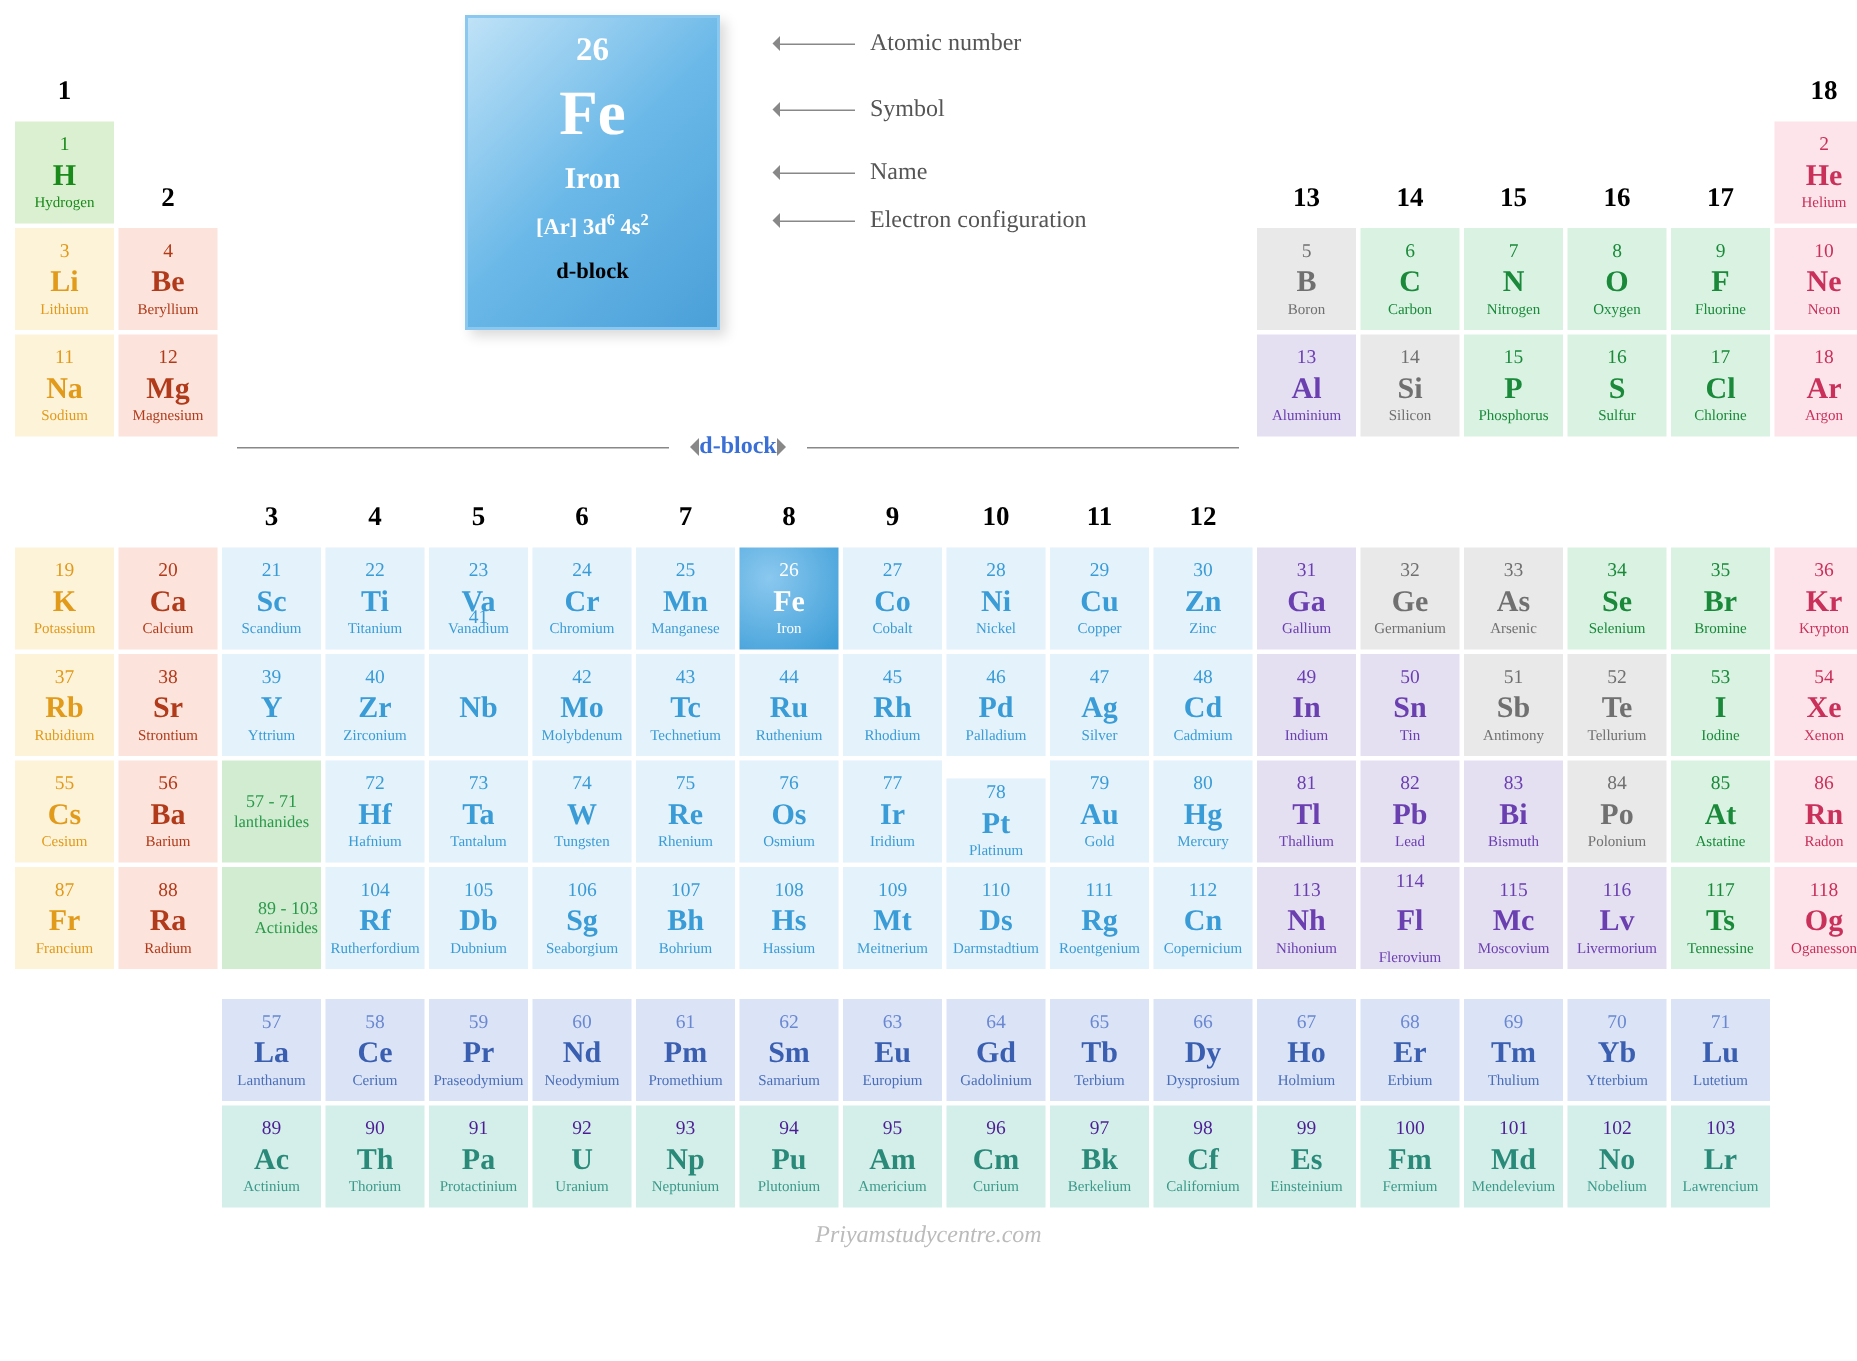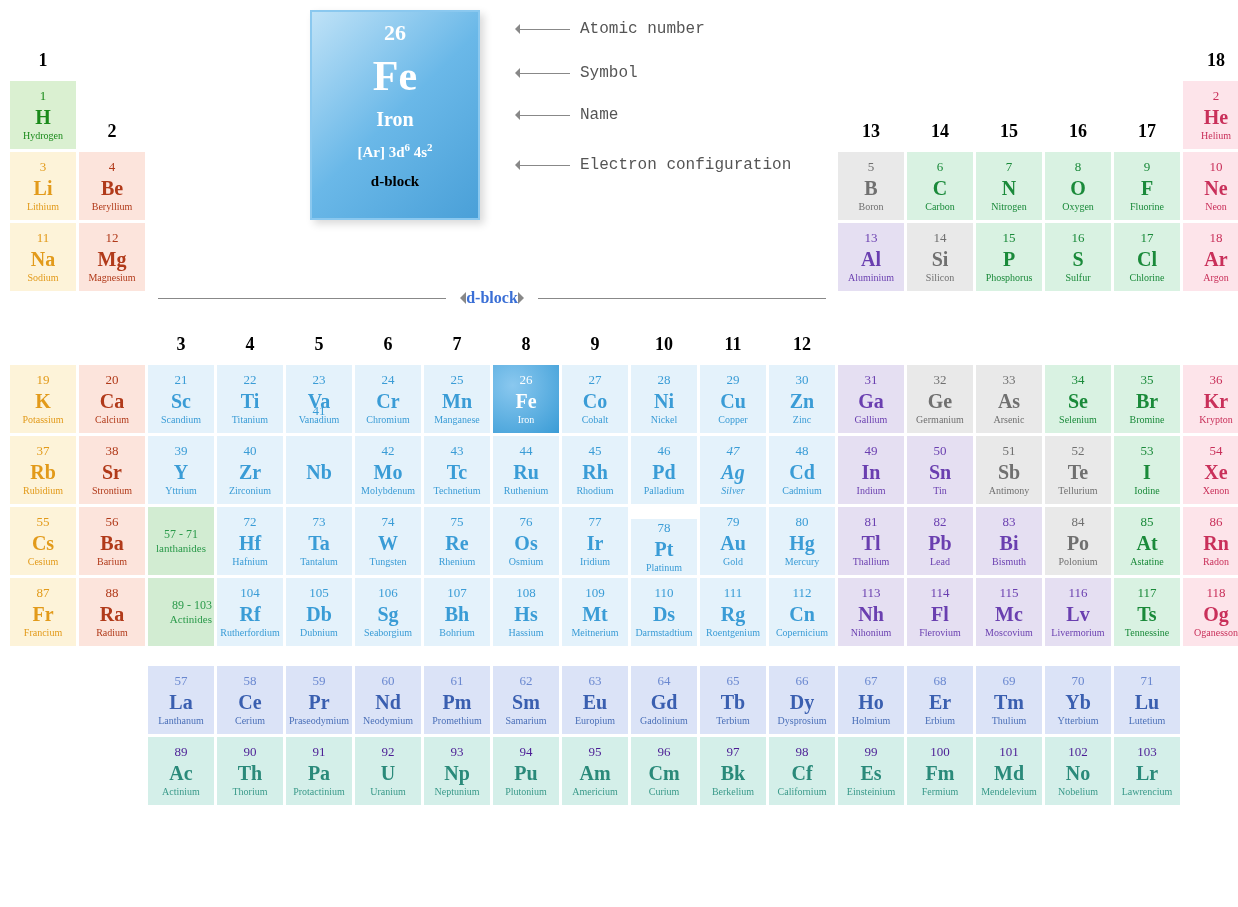--- a/index.html
+++ b/index.html
@@ -92,30 +92,30 @@
     color: #fff;
     padding-top: 8px;
   }
   .legend-cell .lnum{ font-size:22px; font-weight:bold;}
   .legend-cell .lsym{ font-size:42px; font-weight:bold; margin-top:6px;}
   .legend-cell .lname{ font-size:20px; font-weight:bold; margin-top:8px;}
   .legend-cell .lec{ font-size:15px; font-weight:bold; margin-top:10px;}
   .legend-cell .lec sup{ font-size:11px;}
   .legend-cell .lblk{ font-size:15px; font-weight:bold; color:#000; margin-top:12px;}
   .legend-labels { margin-left: 40px; }
-  .legend-labels div{ color:#555; font-size:16px; position:relative; padding-left:60px;font-family:Liberation Mono, monospace;}
+  .legend-labels div{ color:#555; font-size:16px; position:relative; padding-left:60px;}
   .legend-labels div::before{
     content:""; position:absolute; left:0; top:50%; width:50px; height:1px; background:#888;
   }
   .legend-labels div::after{
     content:""; position:absolute; left:0; top:50%; transform:translateY(-50%);
     border:5px solid transparent; border-right-color:#888;
     left:-10px;
   }
-  .ll1{ margin-top:10px;} .ll2{ margin-top:26px;} .ll3{ margin-top:24px;} .ll4{ margin-top:32px;}
+  .ll1{ margin-top:10px;} .ll2{ margin-top:26px;} .ll3{ margin-top:24px;} .ll4{ margin-top:14px;}
 
   .dblock-arrow {
     position:absolute;
     top: 278px;
     left: 140px;
     width: 684px;
     height: 20px;
     display:flex;
     align-items:center;
     justify-content:center;
@@ -407,21 +407,21 @@
       <div class="cell tm" style="grid-area: 7 / 9;">
         <div class="num">45</div>
         <div class="sym">Rh</div>
         <div class="nm">Rhodium</div>
       </div>
       <div class="cell tm" style="grid-area: 7 / 10;">
         <div class="num">46</div>
         <div class="sym">Pd</div>
         <div class="nm">Palladium</div>
       </div>
-      <div class="cell tm" style="grid-area: 7 / 11; font-style: italic;">
+      <div class="cell tm" style="grid-area: 7 / 11;">
         <div class="num">47</div>
         <div class="sym">Ag</div>
         <div class="nm">Silver</div>
       </div>
       <div class="cell tm" style="grid-area: 7 / 12;">
         <div class="num">48</div>
         <div class="sym">Cd</div>
         <div class="nm">Cadmium</div>
       </div>
       <div class="cell ptm" style="grid-area: 7 / 13;">
@@ -592,21 +592,21 @@
       <div class="cell tm" style="grid-area: 9 / 12;">
         <div class="num">112</div>
         <div class="sym">Cn</div>
         <div class="nm">Copernicium</div>
       </div>
       <div class="cell ptm" style="grid-area: 9 / 13;">
         <div class="num">113</div>
         <div class="sym">Nh</div>
         <div class="nm">Nihonium</div>
       </div>
-      <div class="cell ptm" style="grid-area: 9 / 14;">
+      <div class="cell ptm" style="grid-area: 9 / 14; justify-content: space-between;">
         <div class="num">114</div>
         <div class="sym">Fl</div>
         <div class="nm">Flerovium</div>
       </div>
       <div class="cell ptm" style="grid-area: 9 / 15;">
         <div class="num">115</div>
         <div class="sym">Mc</div>
         <div class="nm">Moscovium</div>
       </div>
       <div class="cell ptm" style="grid-area: 9 / 16;">
@@ -782,13 +782,14 @@
         <div class="sym">No</div>
         <div class="nm">Nobelium</div>
       </div>
       <div class="cell act">
         <div class="num">103</div>
         <div class="sym">Lr</div>
         <div class="nm">Lawrencium</div>
       </div>
     </div>
 
+  <div class="watermark">Priyamstudycentre.com</div>
 </div>
 
 </body></html>

